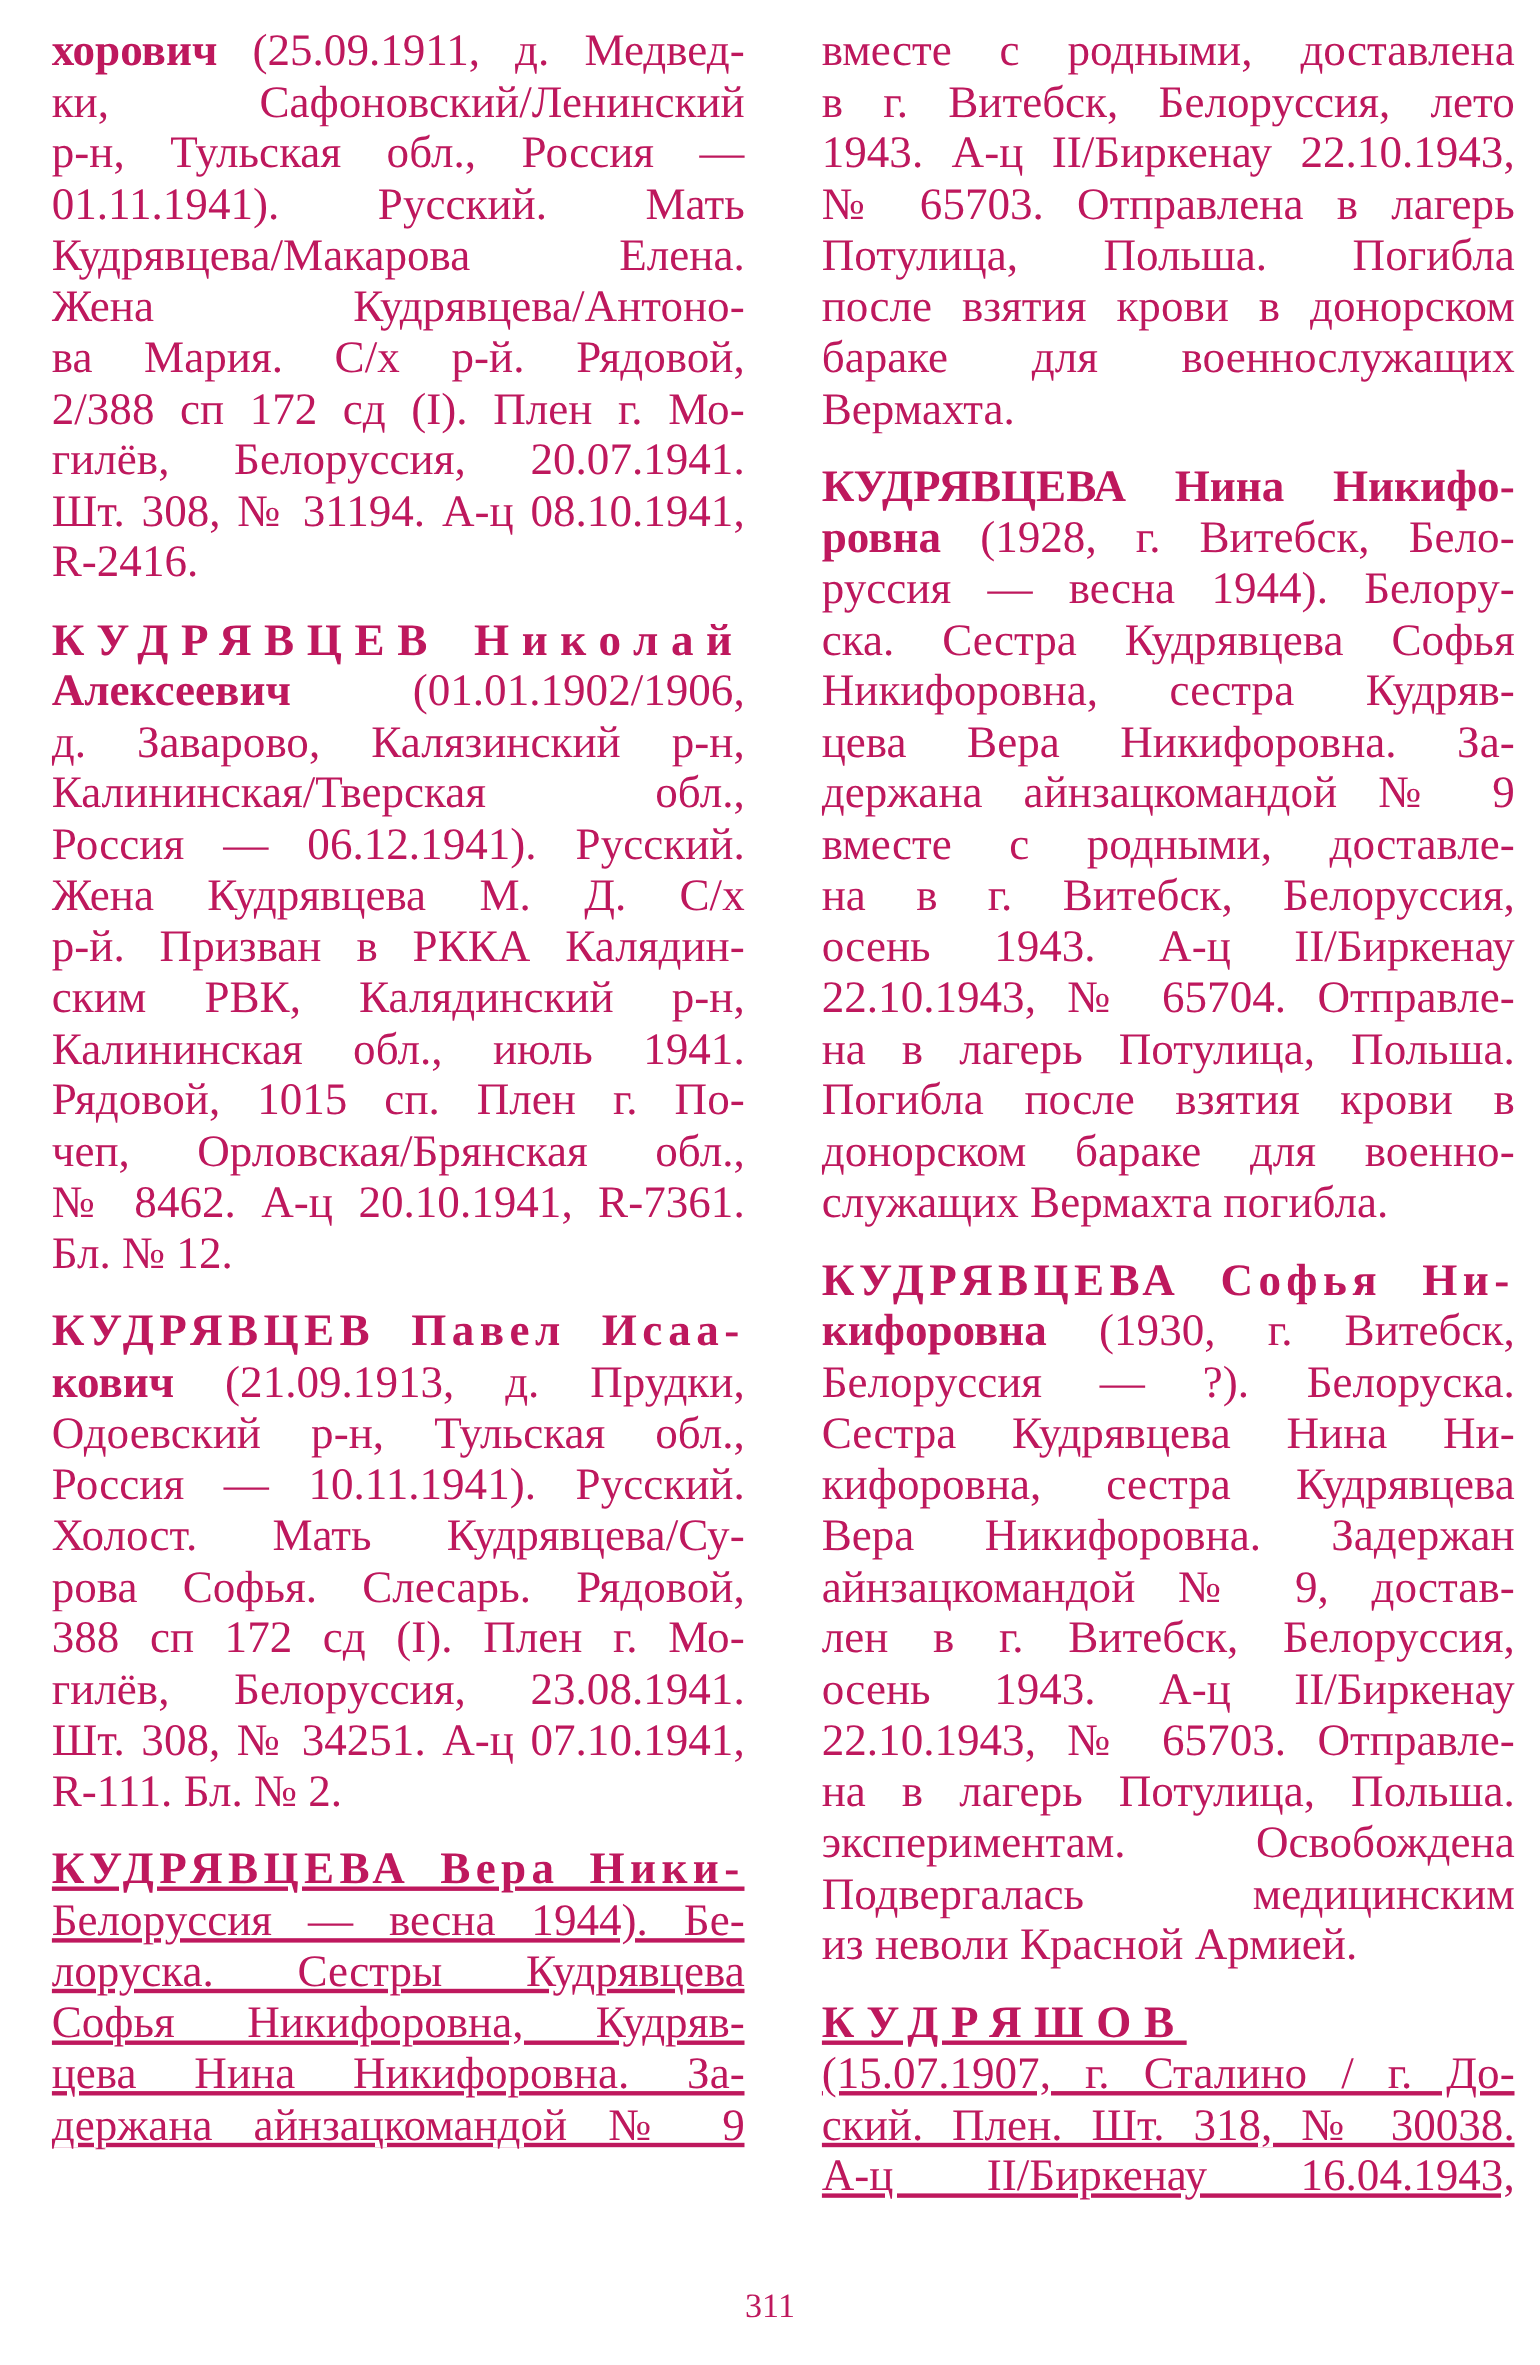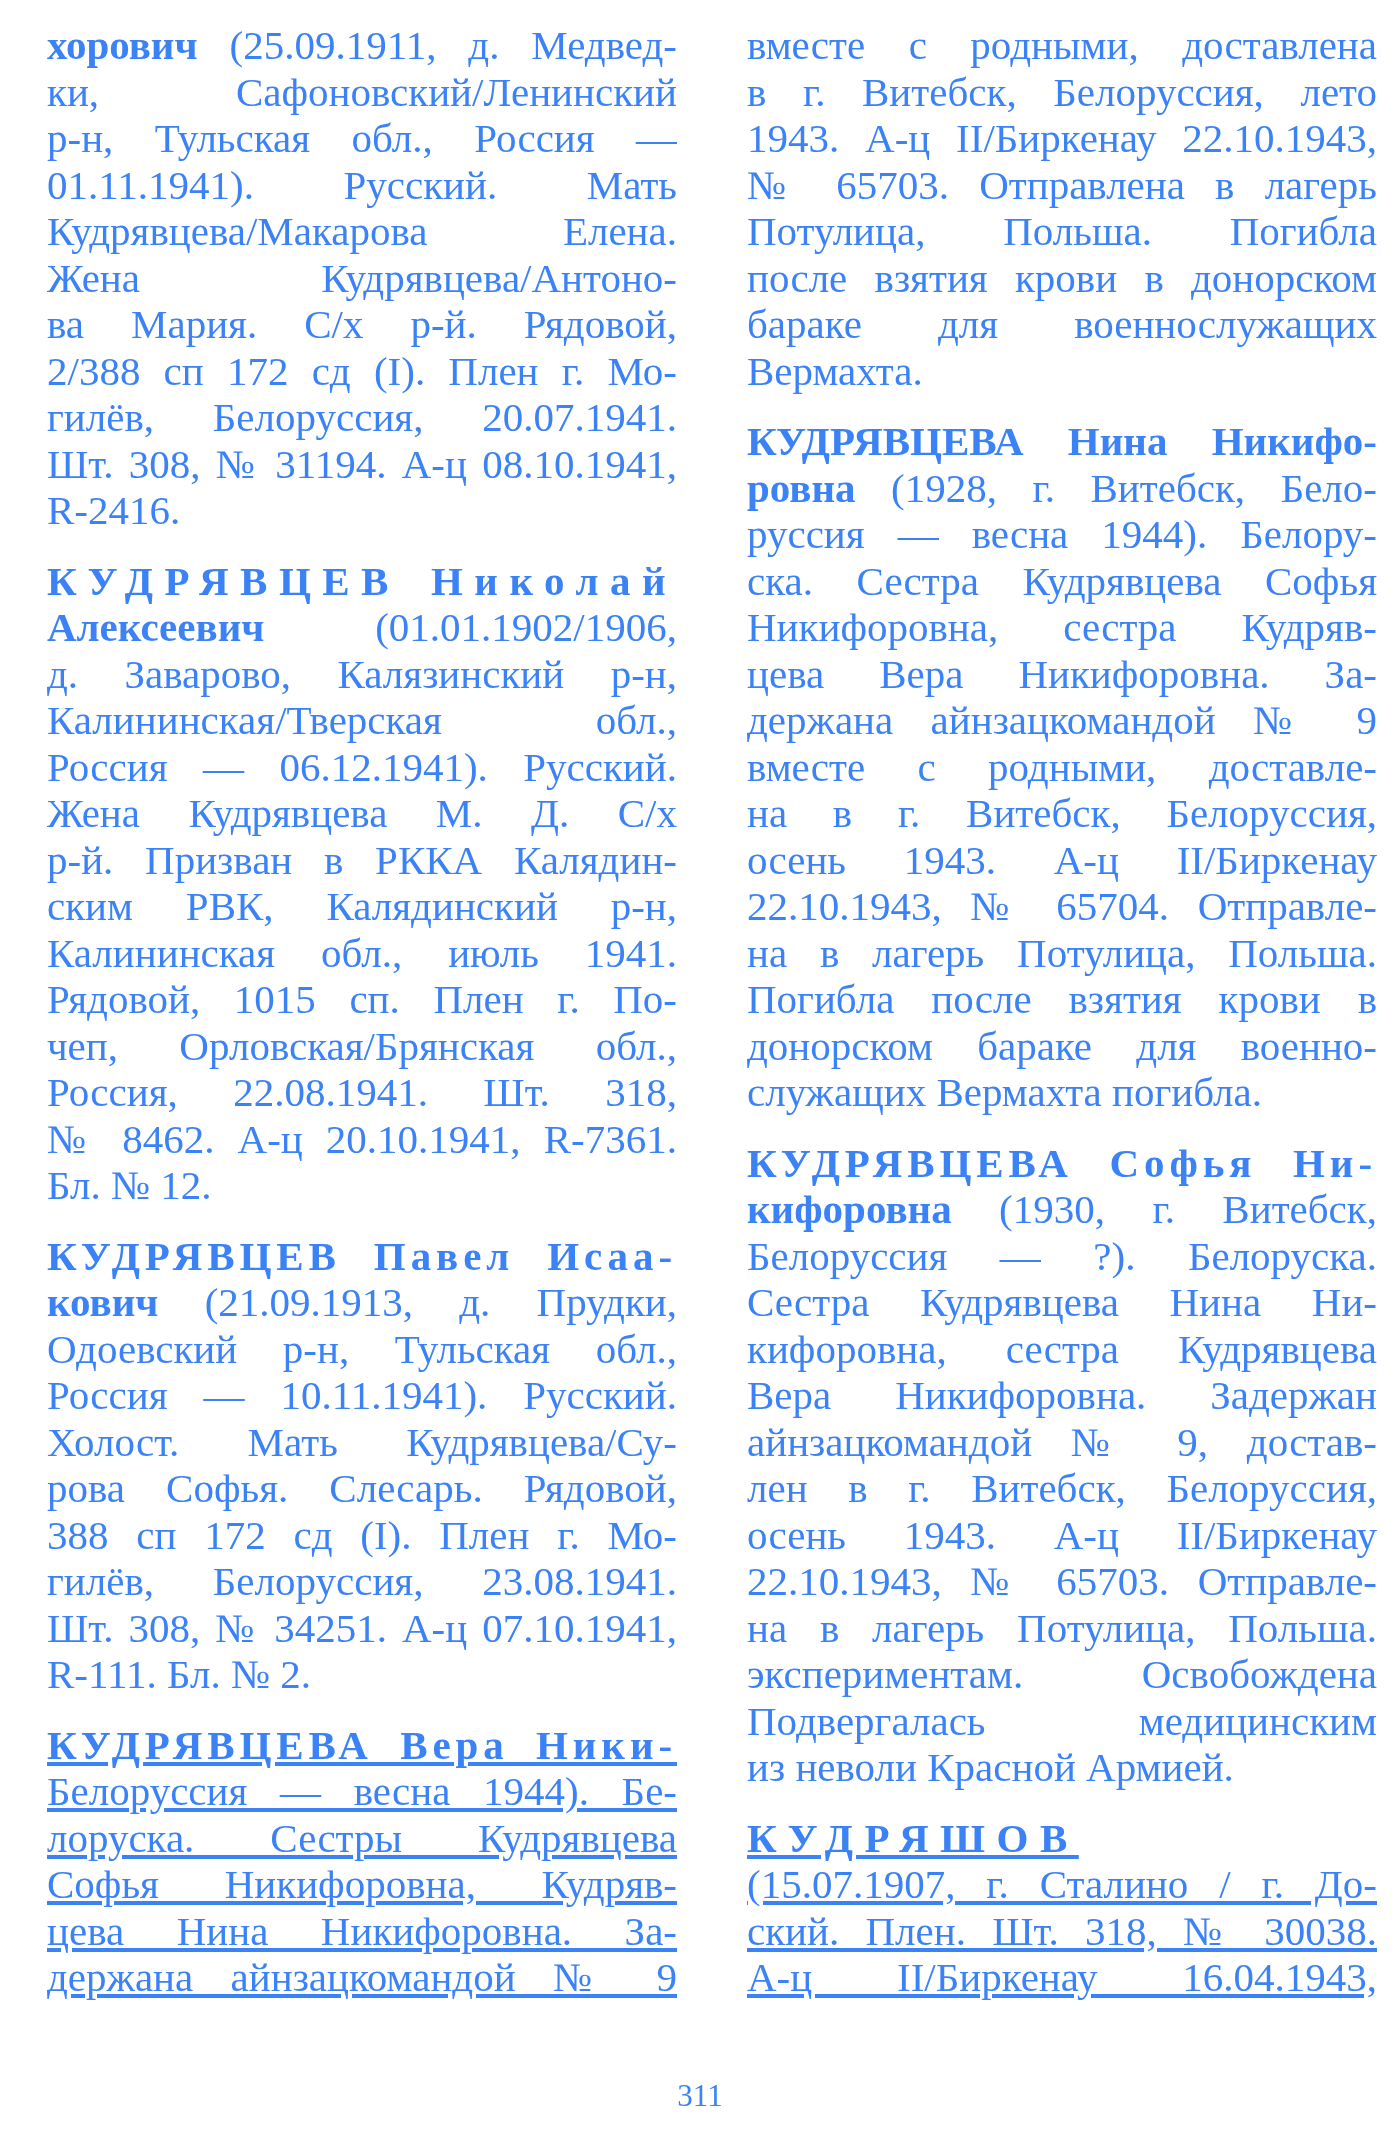--- a/index.html
+++ b/index.html
@@ -5,21 +5,21 @@
   html, body {
     margin: 0;
     padding: 0;
     background: #ffffff;
   }
   .page {
     position: relative;
     width: 1400px;
     height: 2150px;
     background: #ffffff;
-    color: #3b82f6;
+    color: #be185d;
     font-family: "Liberation Serif", "DejaVu Serif", serif;
     overflow: hidden;
   }
   .col {
     position: absolute;
     top: 22px;
     width: 630px;
   }
   .col.left  { left: 47px; }
   .col.right { left: 747px; }
@@ -72,21 +72,20 @@
         <div class="line"><span class="b">Алексеевич</span> (01.01.1902/1906,</div>
         <div class="line">д. Заварово, Калязинский р-н,</div>
         <div class="line">Калининская/Тверская обл.,</div>
         <div class="line">Россия — 06.12.1941). Русский.</div>
         <div class="line">Жена Кудрявцева М. Д. С/х</div>
         <div class="line">р-й. Призван в РККА Калядин-</div>
         <div class="line">ским РВК, Калядинский р-н,</div>
         <div class="line">Калининская обл., июль 1941.</div>
         <div class="line">Рядовой, 1015 сп. Плен г. По-</div>
         <div class="line">чеп, Орловская/Брянская обл.,</div>
-        <div class="line">Россия, 22.08.1941. Шт. 318,</div>
         <div class="line">№ 8462. А-ц 20.10.1941, R-7361.</div>
         <div class="line endline">Бл. № 12.</div>
       </div>
       <div class="entry">
         <div class="line sp-mid"><span class="b">КУДРЯВЦЕВ Павел Исаа-</span></div>
         <div class="line"><span class="b">кович</span> (21.09.1913, д. Прудки,</div>
         <div class="line">Одоевский р-н, Тульская обл.,</div>
         <div class="line">Россия — 10.11.1941). Русский.</div>
         <div class="line">Холост. Мать Кудрявцева/Су-</div>
         <div class="line">рова Софья. Слесарь. Рядовой,</div>

